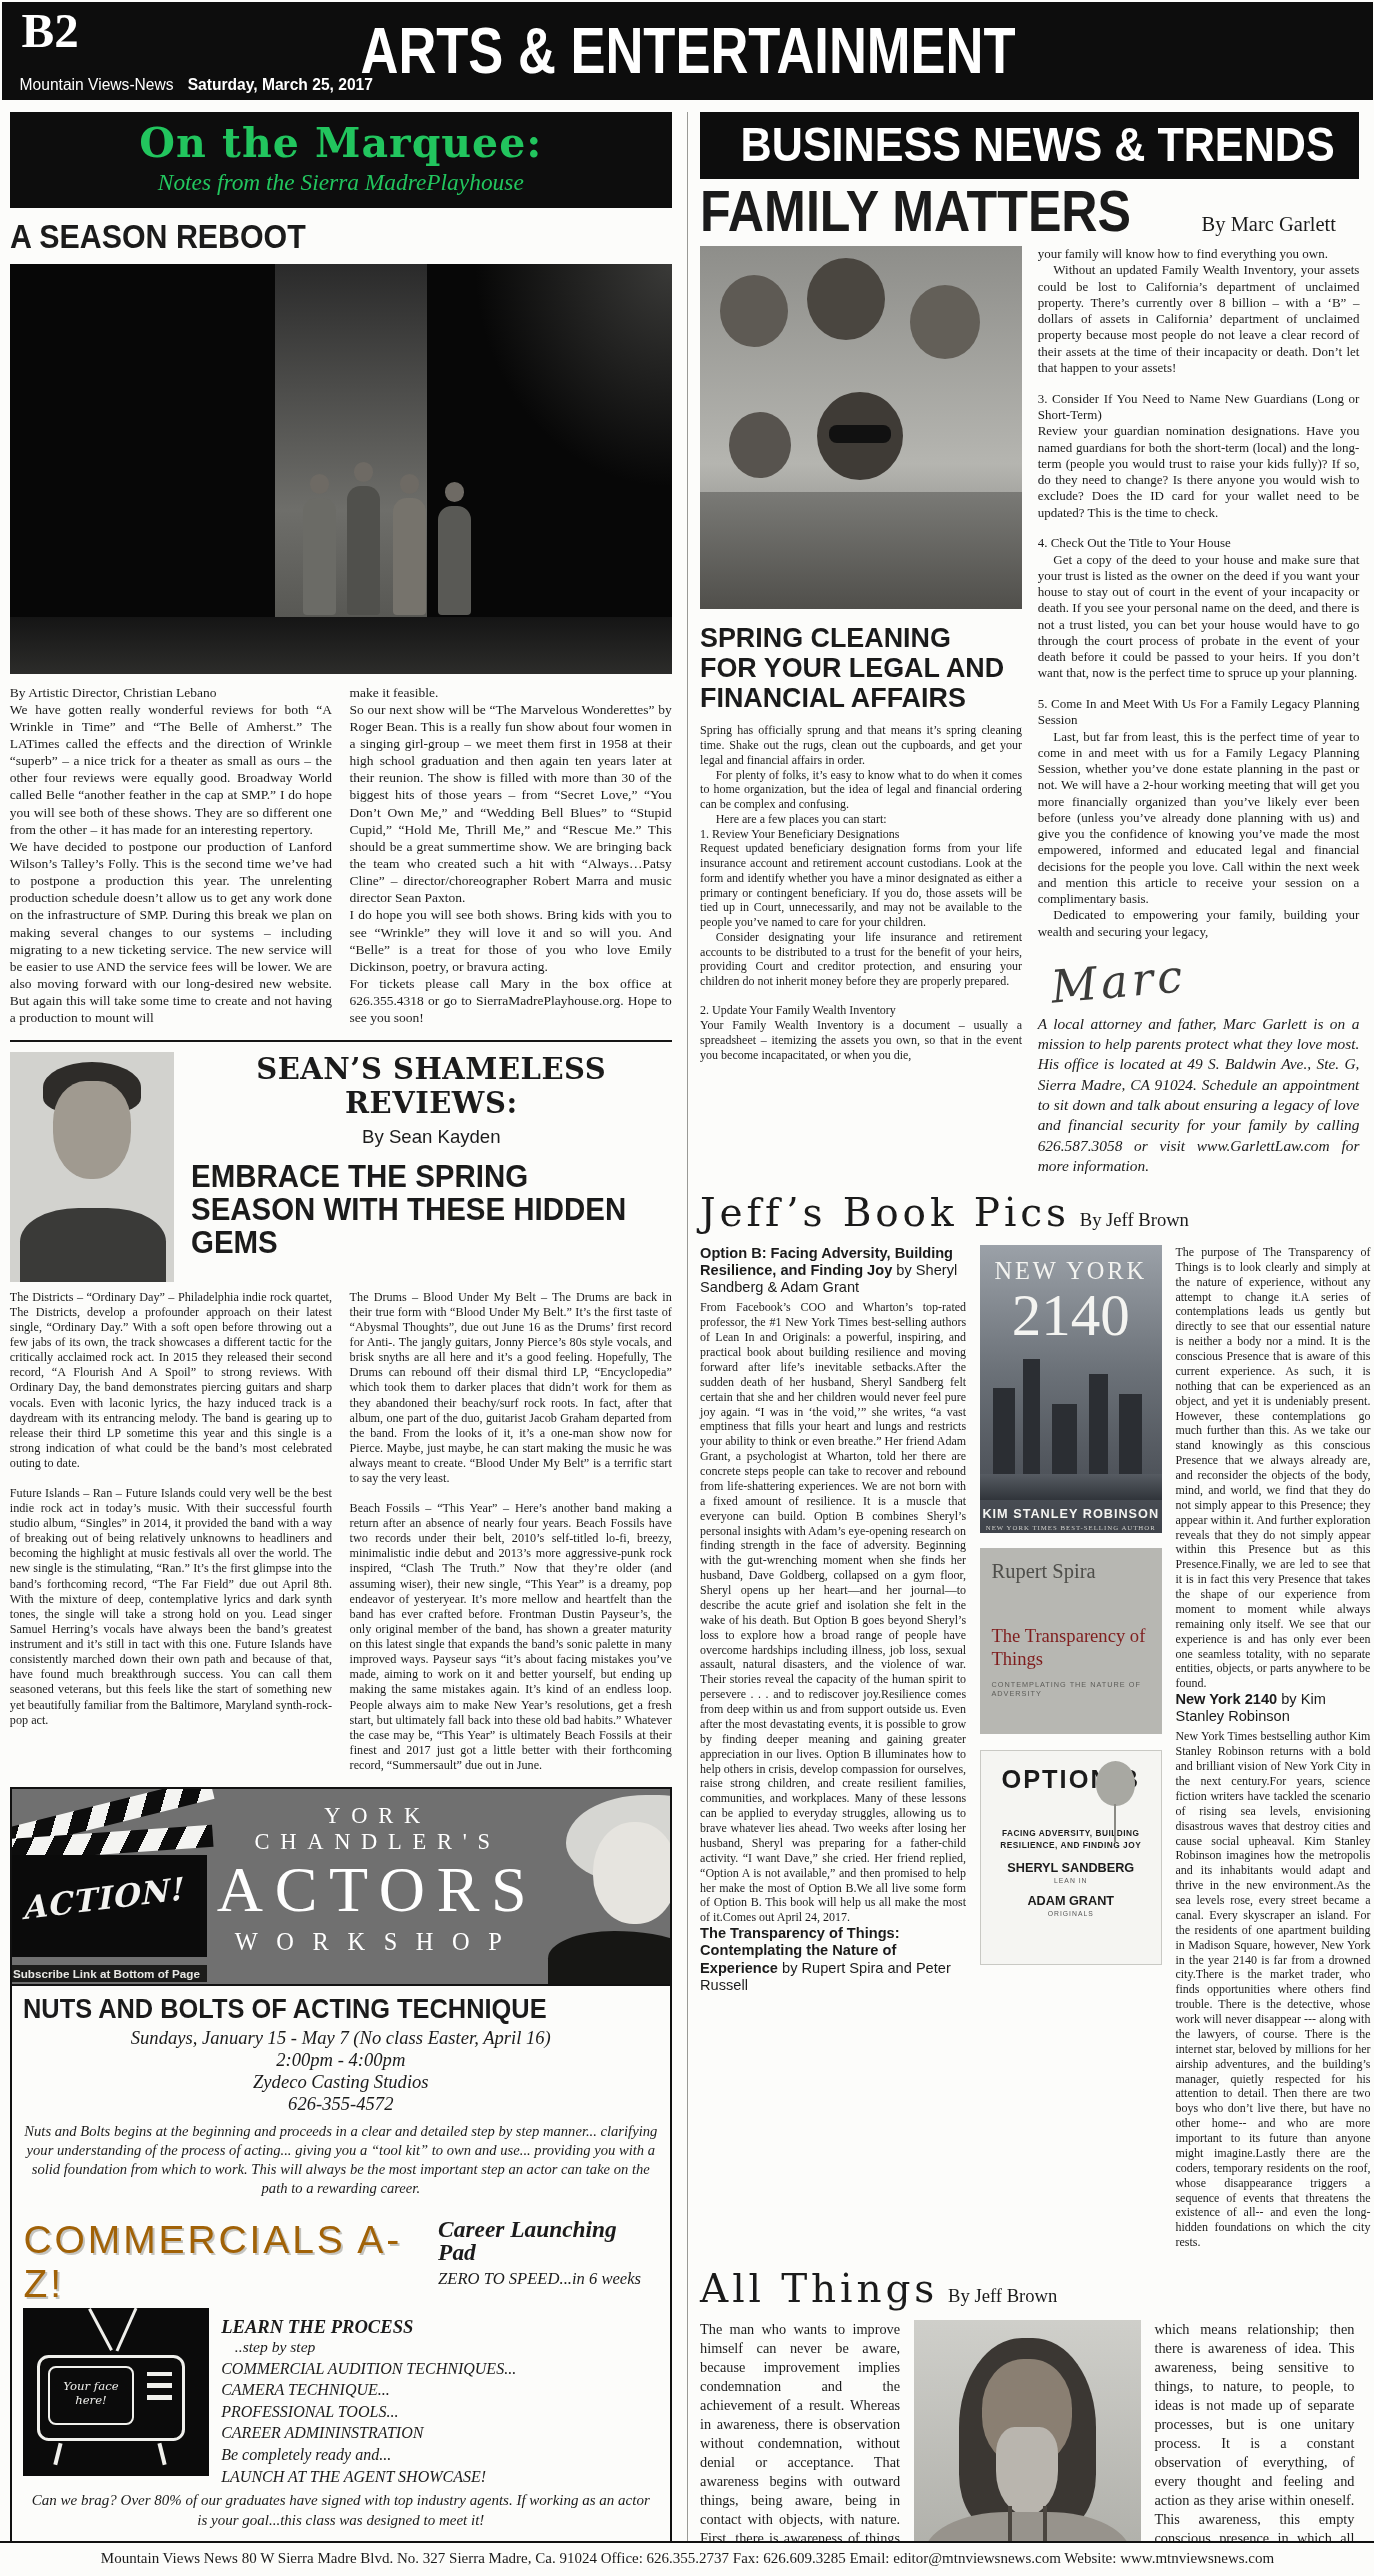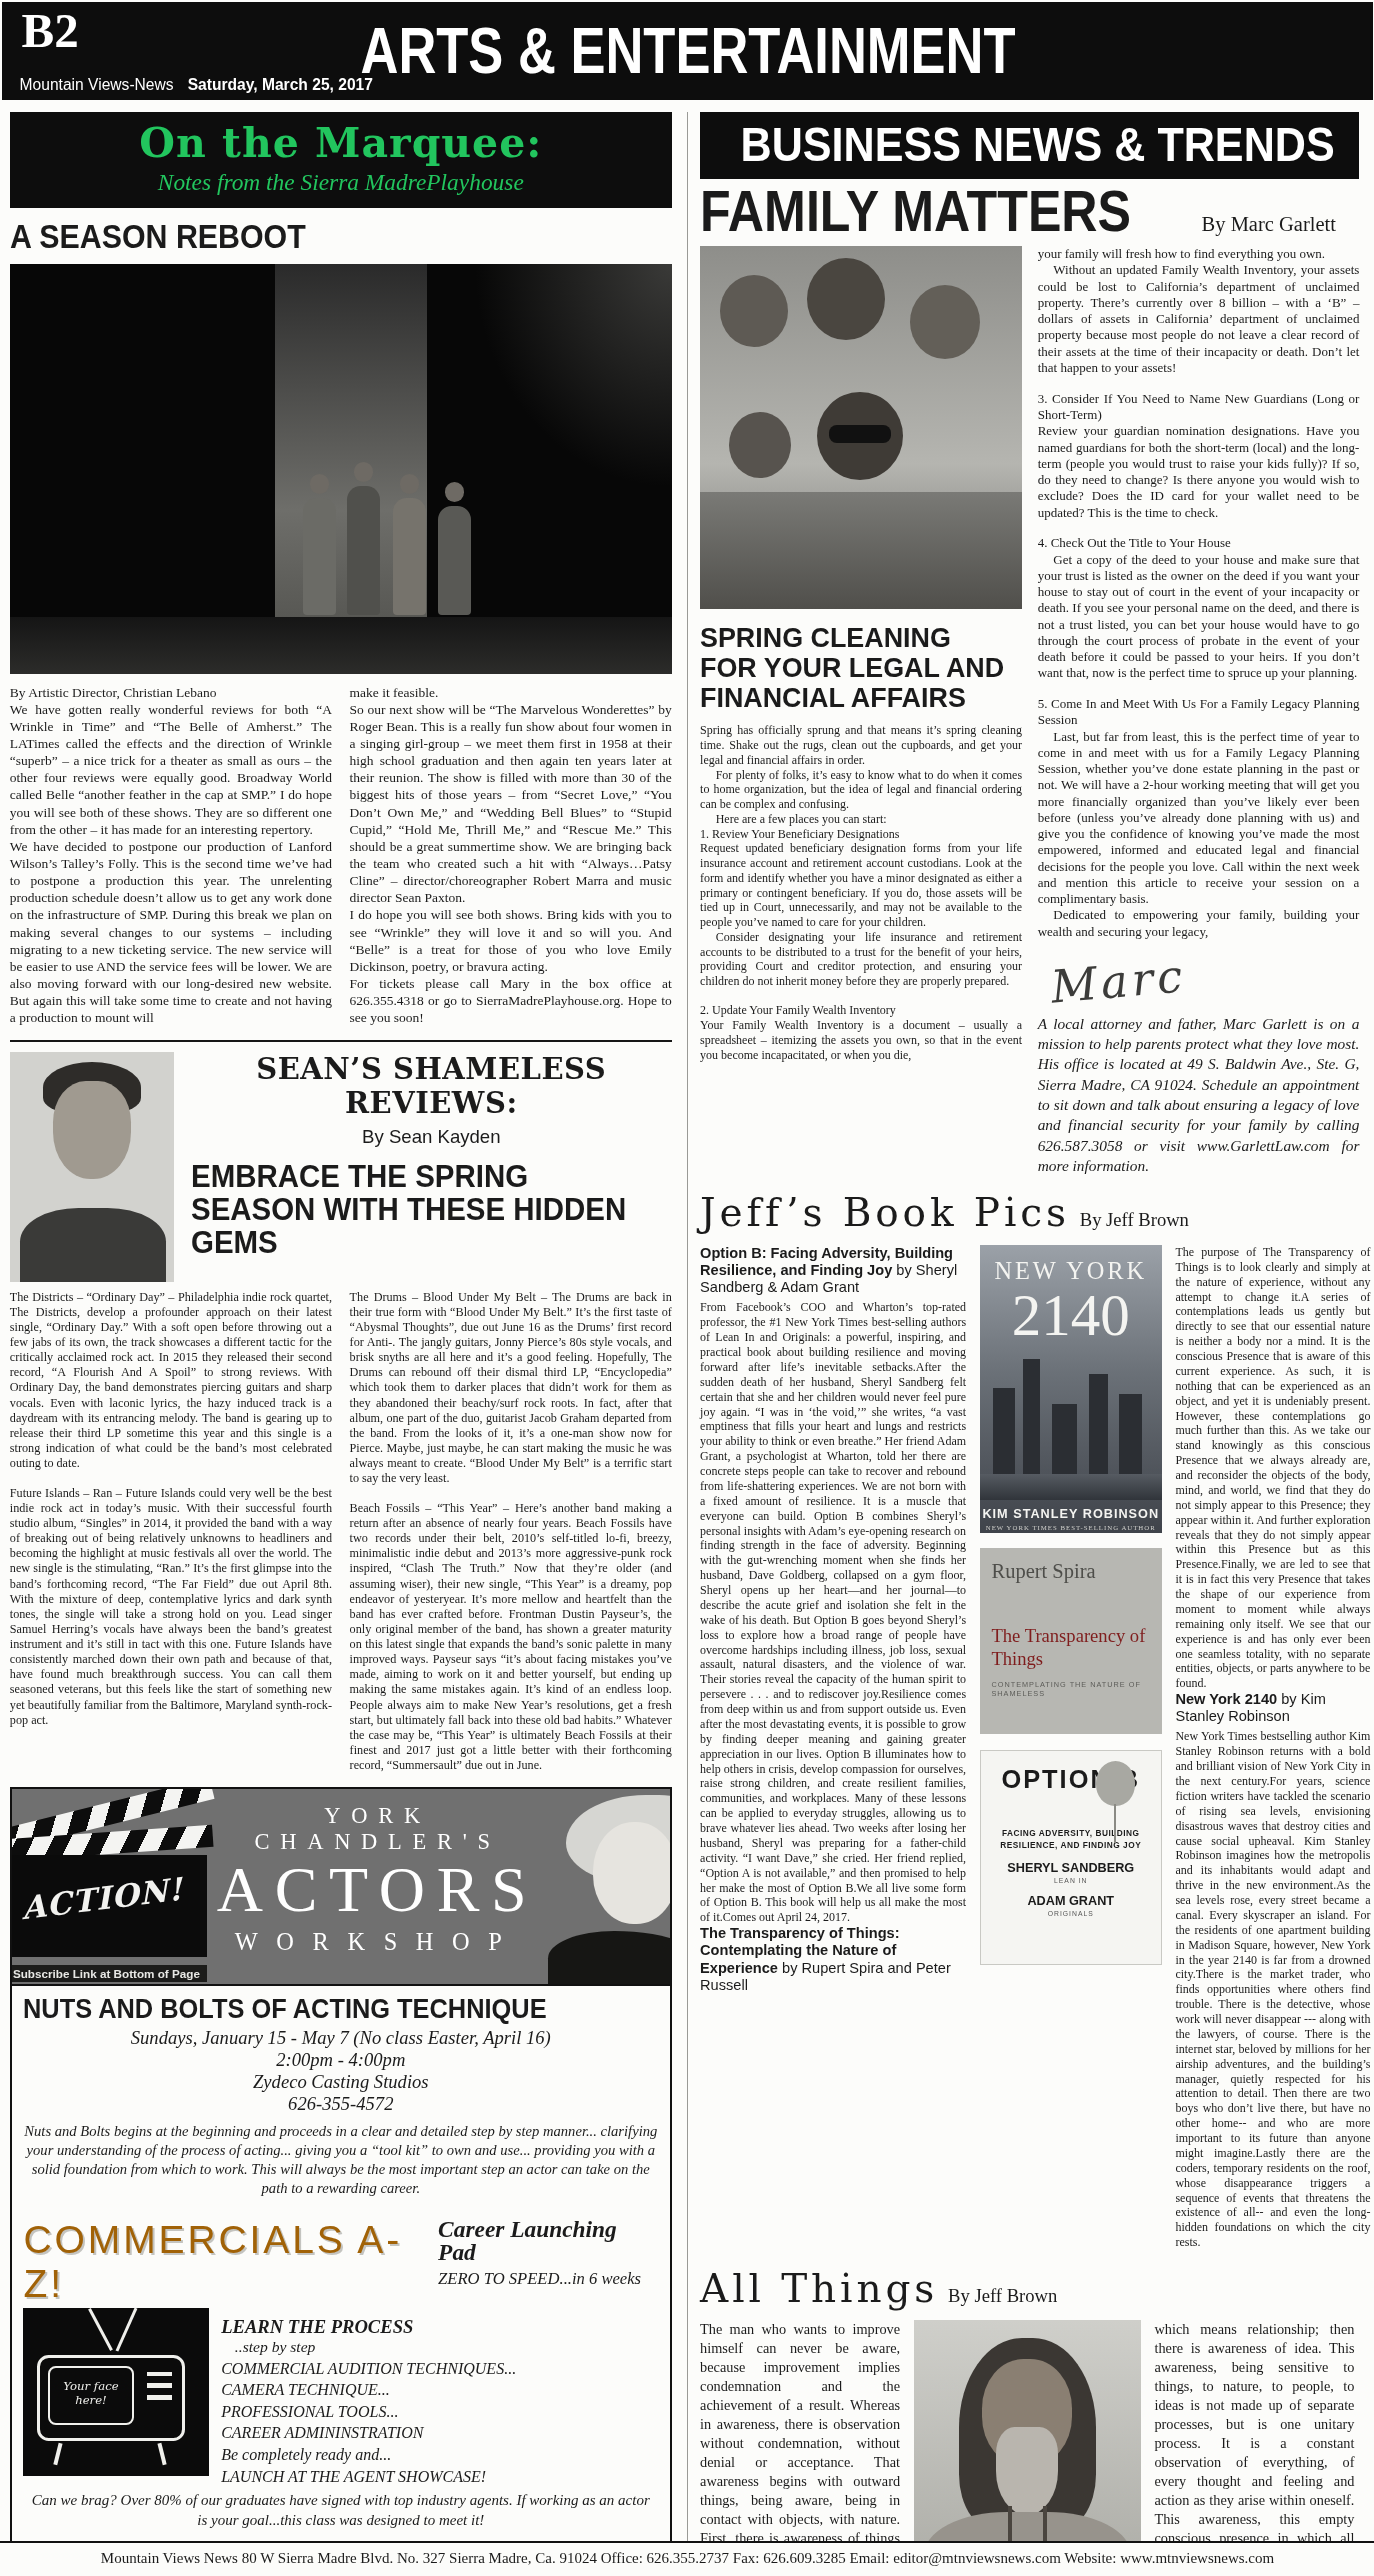--- a/index.html
+++ b/index.html
@@ -369,21 +369,21 @@
             <p class="ind">Here are a few places you can start:</p>
             <p>1.  Review Your Beneficiary Designations</p>
             <p>Request updated beneficiary designation forms from your life insurance account and retirement account custodians. Look at the form and identify whether you have a minor designated as either a primary or contingent beneficiary. If you do, those assets will be tied up in Court, unnecessarily, and may not be available to the people you’ve named to care for your children.</p>
             <p class="ind">Consider designating your life insurance and retirement accounts to be distributed to a trust for the benefit of your heirs, providing Court and creditor protection, and ensuring your children do not inherit money before they are properly prepared.</p>
             <p class="gap">2.  Update Your Family Wealth Inventory</p>
             <p>Your Family Wealth Inventory is a document – usually a spreadsheet – itemizing the assets you own, so that in the event you become incapacitated, or when you die,</p>
           </div>
         </div>
 
         <div class="fm-right body">
-          <p>your family will fresh how to find everything you own.</p>
+          <p>your family will know how to find everything you own.</p>
           <p class="ind">Without an updated Family Wealth Inventory, your assets could be lost to California’s department of unclaimed property. There’s currently over 8 billion – with a ‘B” – dollars of assets in California’ department of unclaimed property because most people do not leave a clear record of their assets at the time of their incapacity or death. Don’t let that happen to your assets!</p>
           <p class="gap">3.  Consider If You Need to Name New Guardians (Long or Short-Term)</p>
           <p>Review your guardian nomination designations. Have you named guardians for both the short-term (local) and the long-term (people you would trust to raise your kids fully)? If so, do they need to change? Is there anyone you would wish to exclude? Does the ID card for your wallet need to be updated? This is the time to check.</p>
           <p class="gap">4.  Check Out the Title to Your House</p>
           <p class="ind">Get a copy of the deed to your house and make sure that your trust is listed as the owner on the deed if you want your house to stay out of court in the event of your incapacity or death. If you see your personal name on the deed, and there is not a trust listed, you can bet your house would have to go through the court process of probate in the event of your death before it could be passed to your heirs. If you don’t want that, now is the perfect time to spruce up your planning.</p>
           <p class="gap">5.  Come In and Meet With Us For a Family Legacy Planning Session</p>
           <p class="ind">Last, but far from least, this is the perfect time of year to come in and meet with us for a Family Legacy Planning Session, whether you’ve done estate planning in the past or not.  We will have a 2-hour working meeting that will get you more financially organized than you’ve likely ever been before (unless you’ve already done planning with us) and give you the confidence of knowing you’ve made the most empowered, informed and educated legal and financial decisions for the people you love. Call within the next week and mention this article to receive your session on a complimentary basis.</p>
           <p class="ind">Dedicated to empowering your family, building your wealth and securing your legacy,</p>
           <div class="sig">Marc</div>
           <p class="bio">A local attorney and father, Marc Garlett is on a mission to help parents protect what they love most.  His office is located at 49 S. Baldwin Ave., Ste. G, Sierra Madre, CA 91024.  Schedule an appointment to sit down and talk about ensuring a legacy of love and financial security for your family by calling 626.587.3058 or visit www.GarlettLaw.com for more information.</p>
@@ -415,21 +415,21 @@
               <div class="tower t3"></div>
               <div class="tower t4"></div>
               <div class="tower t5"></div>
               <div class="ny-water"></div>
               <div class="ny-auth">KIM STANLEY ROBINSON</div>
               <div class="ny-tag">NEW YORK TIMES BEST-SELLING AUTHOR</div>
             </div>
             <div class="cov-spira">
               <div class="sp-auth">Rupert Spira</div>
               <div class="sp-title">The Transparency of Things</div>
-              <div class="sp-sub">CONTEMPLATING THE NATURE OF SHAMELESS</div>
+              <div class="sp-sub">CONTEMPLATING THE NATURE OF ADVERSITY</div>
             </div>
             <div class="cov-ob">
               <div class="ob-title">OPTION B</div>
               <div class="balloon"></div>
               <div class="ob-sub">FACING ADVERSITY, BUILDING RESILIENCE, AND FINDING JOY</div>
               <div class="ob-a">SHERYL SANDBERG</div>
               <div class="ob-s">LEAN IN</div>
               <div class="ob-a">ADAM GRANT</div>
               <div class="ob-s">ORIGINALS</div>
             </div>

